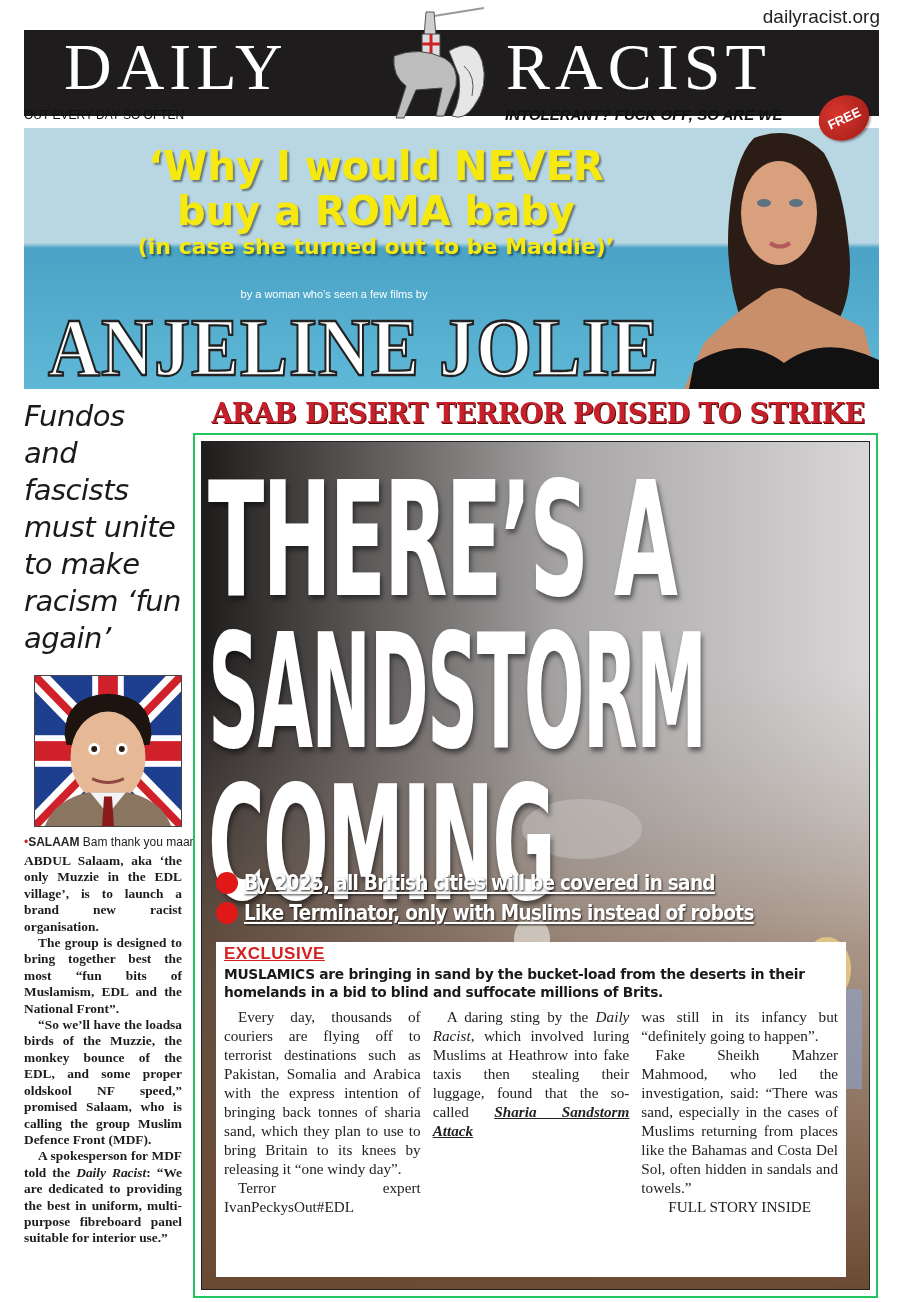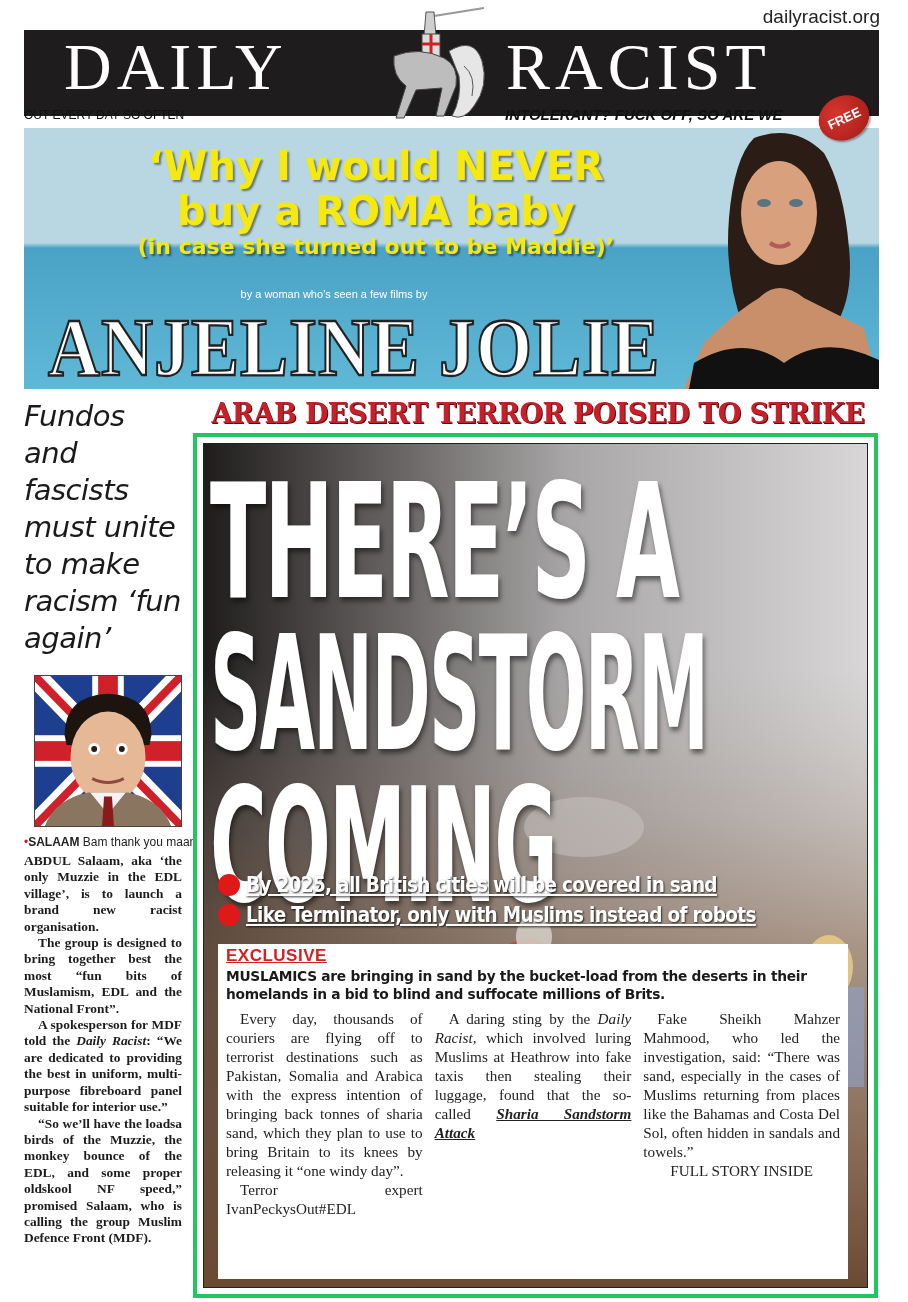--- a/index.html
+++ b/index.html
@@ -35,21 +35,21 @@
   .caption { margin-top: 4px; font-size: 12px; color: #222; white-space: nowrap; }
   .caption .dot { color: #d12020; }
   .caption b { font-weight: bold; }
   .side-body { margin-top: 4px; font-family: "Liberation Serif", serif; font-weight: bold; font-size: 13.4px; line-height: 16.4px; text-align: justify; color: #1c1c1c; }
   .side-body p { text-indent: 14px; }
   .side-body p.first { text-indent: 0; }
   .side-body i { font-style: italic; }
 
   
   .kicker { position: absolute; left: 196px; top: 398px; width: 684px; text-align: center; font-family: "DejaVu Serif", serif; font-weight: bold; font-size: 27px; color: #c8202a; letter-spacing: -0.6px; transform: scaleY(1.05); text-shadow: 1px 1px 0 #5a0c0c; }
-  .story-frame { position: absolute; left: 193px; top: 433px; width: 685px; height: 865px; border: 4px solid #22c55e; background: #fff; }
+  .story-frame { position: absolute; left: 193px; top: 433px; width: 685px; height: 865px; border: 2px solid #22c55e; background: #fff; }
   .story-inner { position: absolute; left: 6px; top: 6px; right: 6px; bottom: 6px; background: linear-gradient(90deg, #1f1c1c 0%, #6a6666 30%, #a8a6a6 55%, #d8d6d6 100%); overflow: hidden; border: 1px solid #222; }
   .scene { position: absolute; left: 0; right: 0; bottom: 0; height: 620px; }
   .headline-line { position: absolute; left: 6px; color: #fff; font-family: "DejaVu Sans", sans-serif; font-weight: bold; letter-spacing: -2px; line-height: 1; transform-origin: top left; text-shadow: 2px 2px 4px rgba(0,0,0,0.5); white-space: nowrap; }
   .headline-line.h1 { top: 18px; font-size: 86px; transform: scale(0.96, 1.85); }
   .headline-line.h2 { top: 170px; font-size: 86px; transform: scale(0.83, 1.85); }
   .headline-line.h3 { top: 322px; font-size: 86px; transform: scale(0.9, 1.85); }
   .bullets { position: absolute; left: 14px; top: 426px; }
   .bullet { position: relative; height: 30px; display: flex; align-items: center; }
   .bullet-dot { width: 22px; height: 22px; border-radius: 50%; background: #e01818; margin-right: 6px; flex-shrink: 0; }
   .bullet-text { color: #fff; font-family: "DejaVu Sans", sans-serif; font-weight: bold; font-size: 21px; text-decoration: underline; letter-spacing: -0.8px; transform: scaleX(0.88); transform-origin: left center; white-space: nowrap; text-shadow: 1px 1px 2px rgba(0,0,0,0.8); }
@@ -122,22 +122,22 @@
       <circle cx="88" cy="74" r="3" fill="#2a1a12"></circle>
     <path d="M58 104 Q74 112 90 104" stroke="#8e4a40" stroke-width="3" fill="none"></path>
     <path d="M10 152 Q20 125 54 118 L94 118 Q128 125 138 152 Z" fill="#8a7560"></path>
     <path d="M56 118 L74 140 L92 118 Z" fill="#f3f3f3"></path>
     <path d="M70 122 L78 122 L80 152 L68 152 Z" fill="#8b1a1a"></path>
   </svg>
   <div class="caption"><span class="dot">•</span><b>SALAAM</b><span> Bam thank you maam</span></div>
   <div class="side-body">
     <p class="first">ABDUL Salaam, aka ‘the only Muzzie in the EDL village’, is to launch a brand new racist organisation.</p>
     <p>The group is designed to bring together best the most “fun bits of Muslamism, EDL and the National Front”.</p>
+    <p>“So we’ll have the loadsa birds of the Muzzie, the monkey bounce of the EDL, and some proper oldskool NF speed,” promised Salaam, who is calling the group Muslim Defence Front (MDF).</p>
     <p><span>A spokesperson for MDF told the </span><i>Daily Racist</i><span>: “We are dedicated to providing the best in uniform, multi-purpose fibreboard panel suitable for interior use.”</span></p>
-    <p>“So we’ll have the loadsa birds of the Muzzie, the monkey bounce of the EDL, and some proper oldskool NF speed,” promised Salaam, who is calling the group Muslim Defence Front (MDF).</p>
   </div>
 </div>
 
 <div class="kicker">ARAB DESERT TERROR POISED TO STRIKE UK</div>
 <div class="story-frame">
   <div class="story-inner">
     <svg class="scene" viewBox="0 0 670 620" preserveAspectRatio="none">
       <defs>
         <linearGradient id="sand" x1="0" y1="0" x2="0" y2="1">
           <stop offset="0" stop-color="#a8a2a0" stop-opacity="0"></stop>
@@ -173,19 +173,20 @@
       <div class="standfirst">MUSLAMICS are bringing in sand by the bucket-load from the deserts in their homelands in a bid to blind and suffocate millions of Brits.</div>
       <div class="columns">
         <div class="col">
           <p>Every day, thousands of couriers are flying off to terrorist destinations such as Pakistan, Somalia and Arabica with the express intention of bringing back tonnes of sharia sand, which they plan to use to bring Britain to its knees by releasing it “one windy day”.</p>
           <p>Terror expert IvanPeckysOut#EDL</p>
         </div>
         <div class="col">
           <p><span>A daring sting by the </span><i>Daily Racist</i><span>, which involved luring Muslims at Heathrow into fake taxis then stealing their luggage, found that the so-called </span><span class="sharia-link">Sharia Sandstorm Attack</span></p>
         </div>
         <div class="col">
+          <p class="noindent">was still in its infancy but “definitely going to happen”.</p>
           <p>Fake Sheikh Mahzer Mahmood, who led the investigation, said: “There was sand, especially in the cases of Muslims returning from places like the Bahamas and Costa Del Sol, often hidden in sandals and towels.”</p>
           <p class="center">FULL STORY INSIDE</p>
         </div>
       </div>
     </div>
   </div>
 </div>
 
 </body></html>

